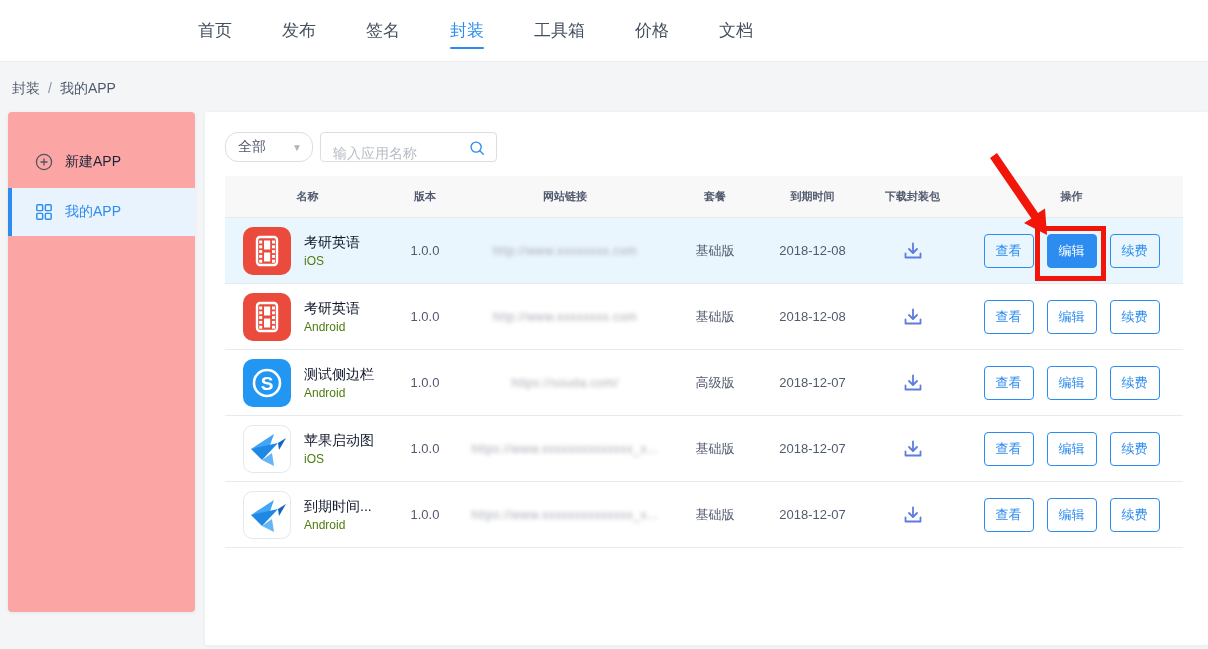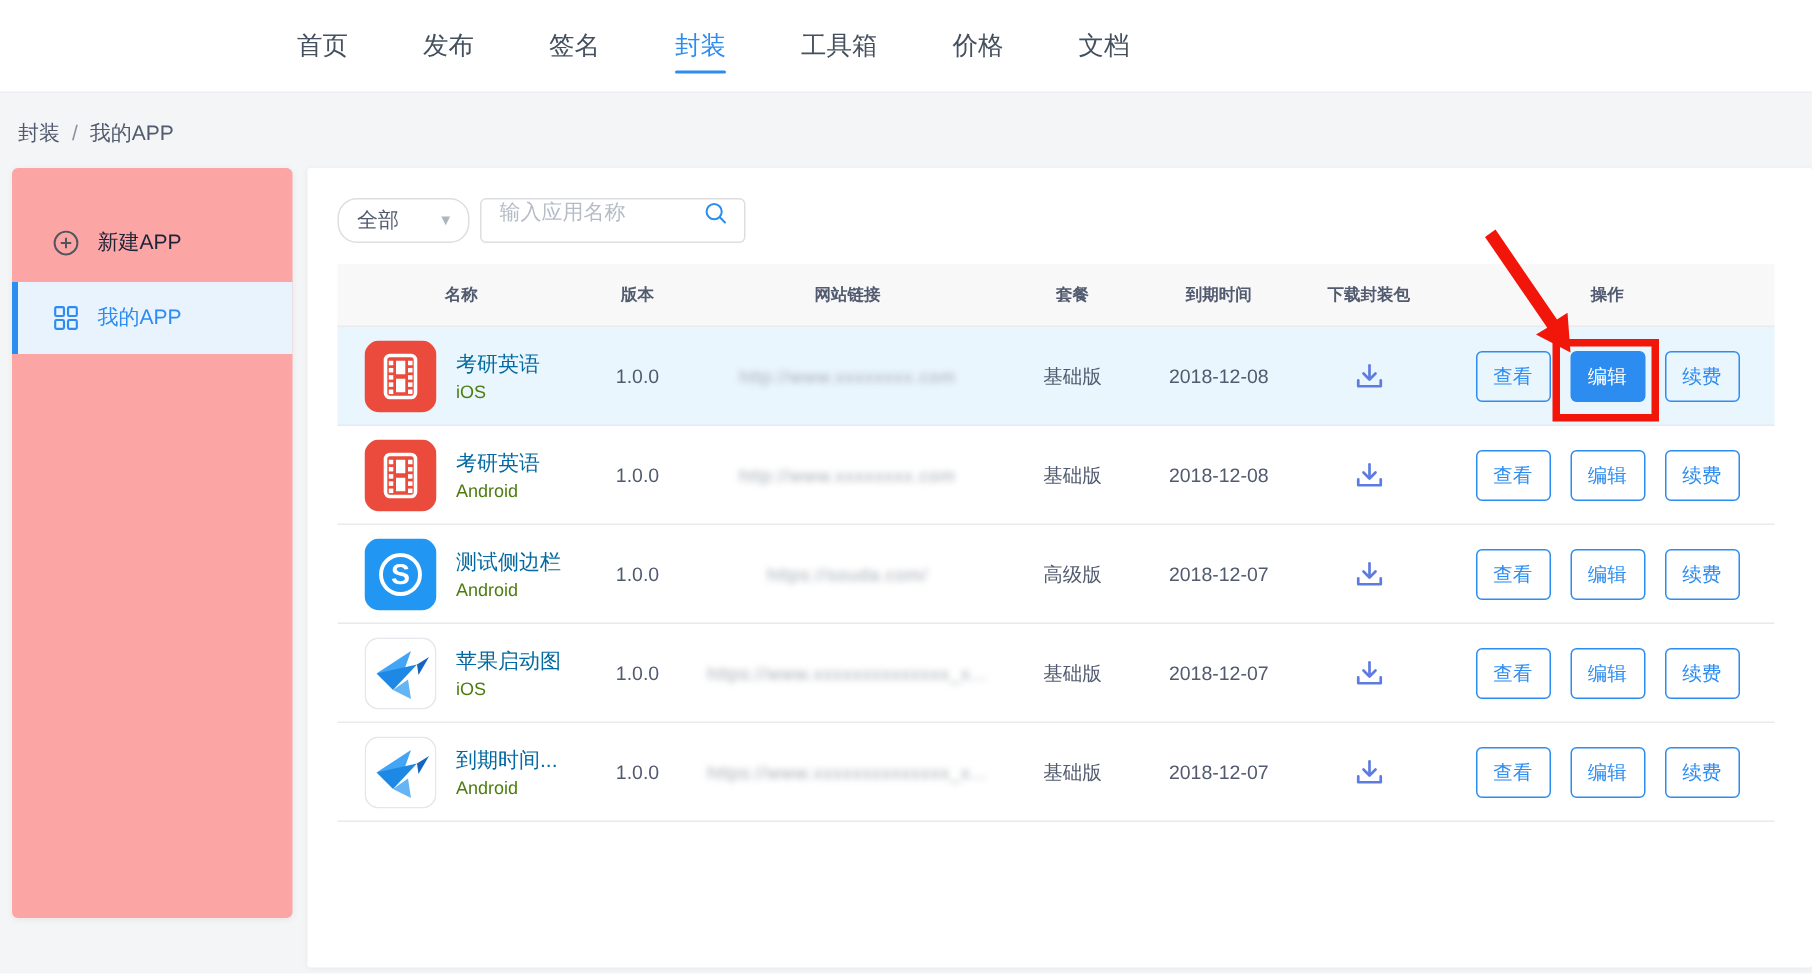--- a/index.html
+++ b/index.html
@@ -24,40 +24,40 @@
   .side-item.active { background:#e8f3fd; color:#2d8cf0; }
   .side-item.active::before { content:""; position:absolute; left:0; top:0; bottom:0; width:4px; background:#2d8cf0; }
 
   
   .main { position:absolute; left:205px; top:112px; width:1003px; height:533px; background:#fff; border-radius:2px; box-shadow:0 1px 4px rgba(0,0,0,0.05); }
 
   
   .filters { position:absolute; left:20px; top:20px; display:flex; gap:7px; }
   .select { width:88px; height:30px; border:1px solid #dcdee2; border-radius:13px; display:flex; align-items:center; justify-content:space-between; padding:0 10px 0 12px; font-size:14px; color:#515a6e; cursor:pointer; background:#fff; }
   .caret { font-size:10px; color:#b0b6bf; }
-  .searchbox { width:177px; height:30px; border:1px solid #dcdee2; border-radius:4px; display:flex; align-items:flex-start; padding:0 10px 0 12px; background:#fff; }
+  .searchbox { width:177px; height:30px; border:1px solid #dcdee2; border-radius:4px; display:flex; align-items:flex-end; padding:0 10px 0 12px; background:#fff; }
   .searchbox input { border:none; outline:none; flex:1; font-size:14px; color:#515a6e; font-family:inherit; min-width:0; background:transparent; }
   .searchbox input::placeholder { color:#b6bcc6; }
 
   
   .table { position:absolute; left:20px; top:64px; width:958px; }
   .t-head { display:flex; height:42px; background:#f8f8f9; border-bottom:1px solid #e8eaec; align-items:center; font-size:11px; font-weight:bold; color:#515a6e; }
   .t-row { display:flex; height:66px; border-bottom:1px solid #e8eaec; align-items:center; font-size:13px; color:#515a6e; background:#fff; }
   .t-row.hl { background:#eaf6fe; }
   .c { display:flex; align-items:center; justify-content:center; text-align:center; }
   .c-name { width:165px; justify-content:flex-start; padding-left:18px; gap:13px; }
   .c-ver { width:70px; }
   .c-url { width:210px; }
   .c-plan { width:90px; }
   .c-date { width:105px; }
   .c-dl { width:95px; }
   .c-act { width:223px; gap:13px; }
   .app-ico { width:48px; height:48px; border-radius:10px; flex:0 0 48px; display:flex; align-items:center; justify-content:center; }
   .name-wrap { display:flex; flex-direction:column; gap:2px; text-align:left; }
-  .app-name { font-size:14px; color:#0369a1; }
+  .app-name { font-size:14px; color:#0f172a; }
   .app-plat { font-size:12px; color:#4d7c0f; }
   .url-blur { filter:blur(2px); color:#a7abb3; font-size:12px; letter-spacing:0.5px; max-width:200px; overflow:hidden; white-space:nowrap; }
   .dl-btn { cursor:pointer; display:flex; align-items:center; justify-content:center; }
 
   .btn { height:27px; padding:16px 11px; border:1px solid #2d8cf0; border-radius:4px; background:transparent; color:#2d8cf0; font-size:13px; font-family:inherit; cursor:pointer; display:inline-flex; align-items:center; }
   .btn.primary { background:#2d8cf0; color:#fff; border-color:#2d8cf0; }
 
   
   .anno-rect { position:absolute; left:1035px; top:226px; width:71px; height:55px; border:5px solid #f2150a; pointer-events:none; z-index:30; }
   .anno-arrow { position:absolute; left:960px; top:138px; width:130px; height:110px; pointer-events:none; z-index:31; }

